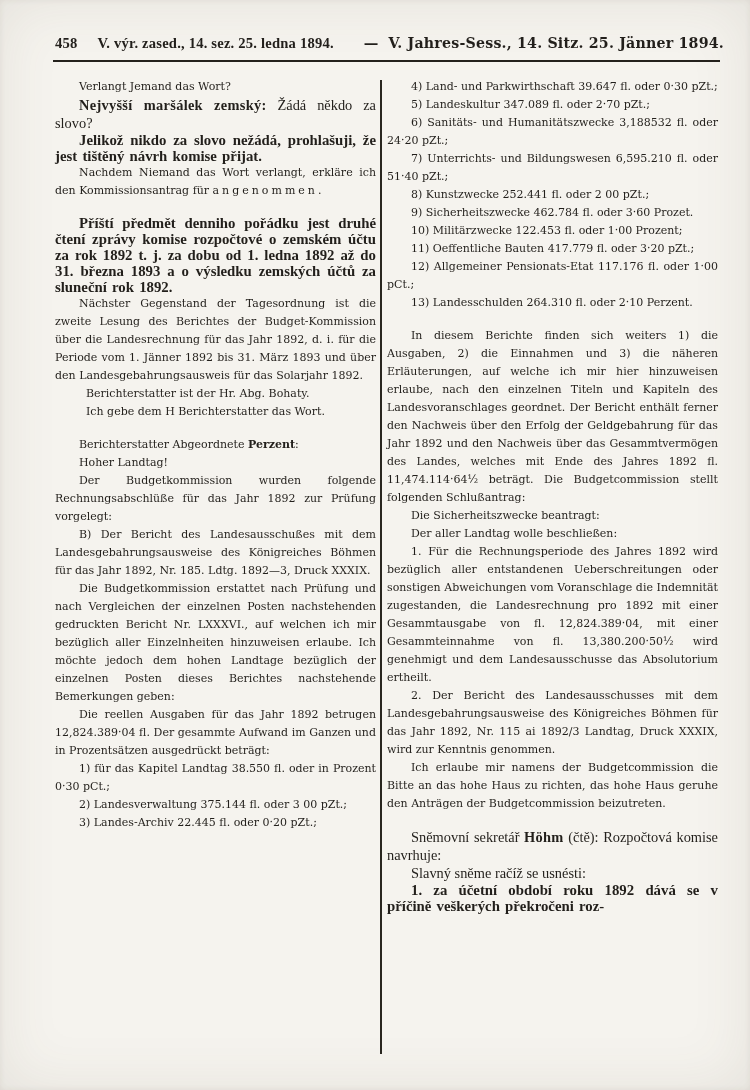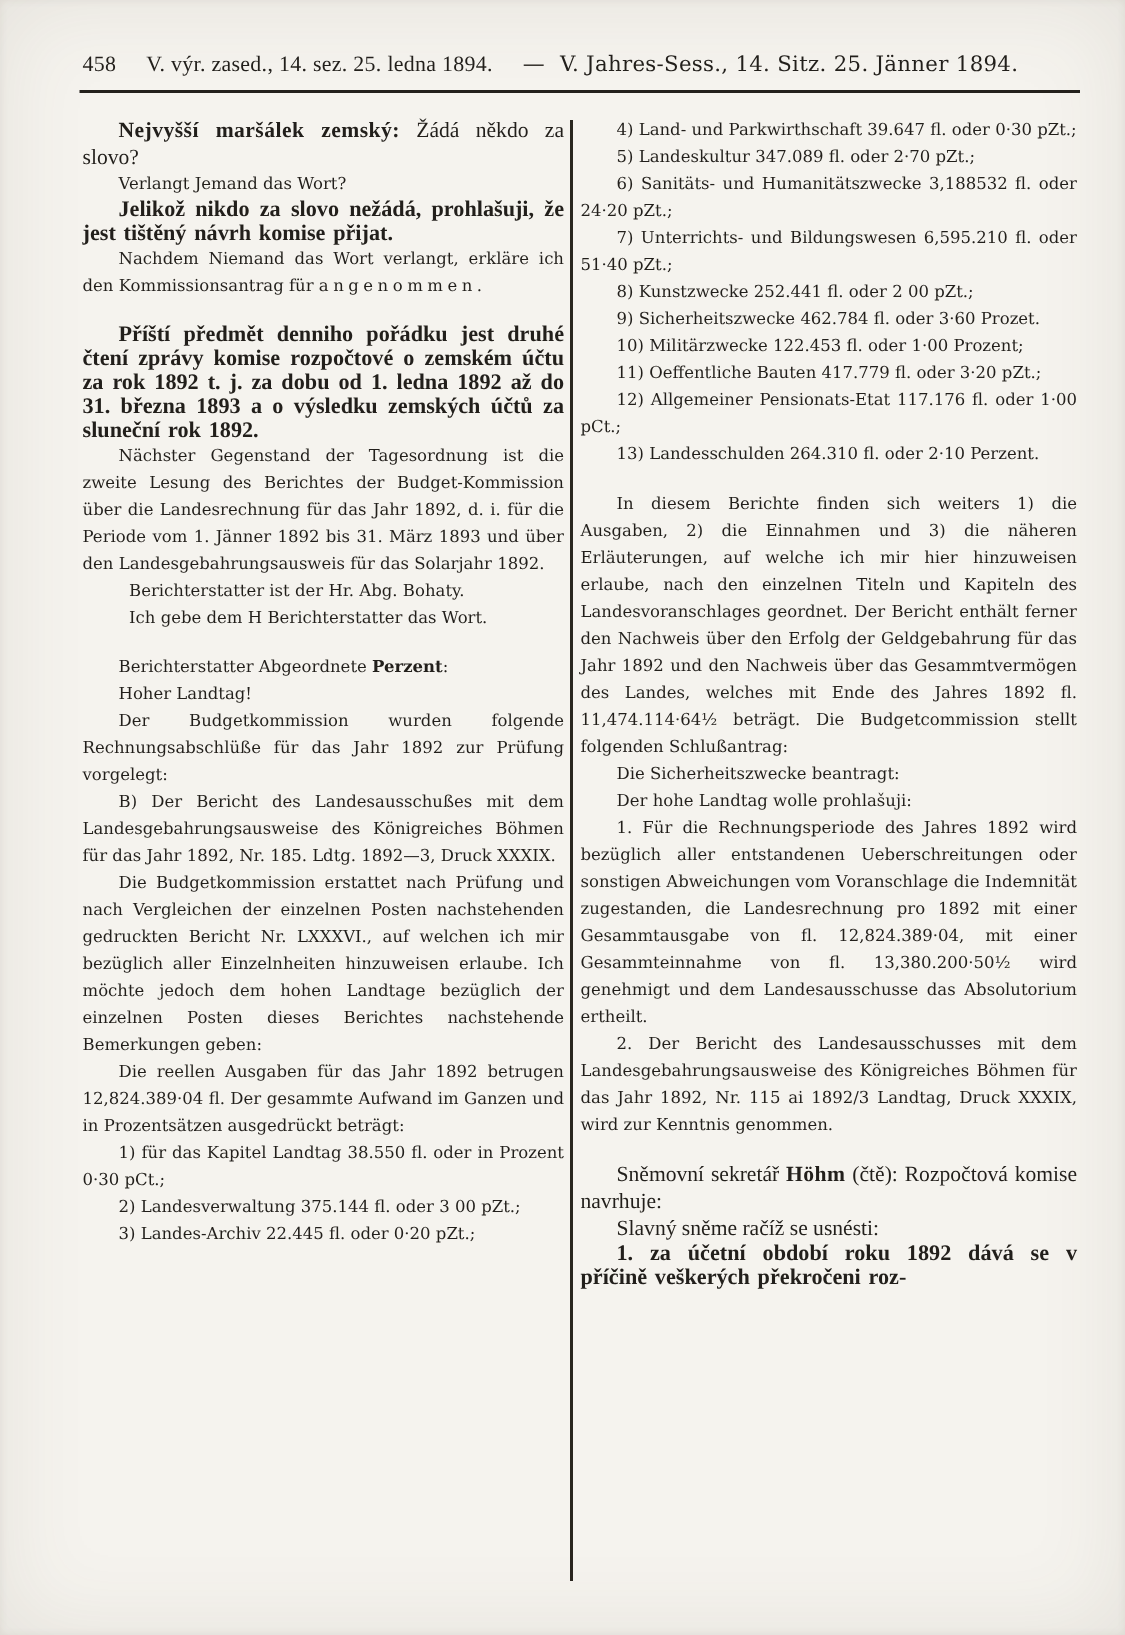--- a/index.html
+++ b/index.html
@@ -12,24 +12,24 @@
     position:relative;width:750px;height:1090px;
     background:#f5f3ee;
     color:#221f1b;
     box-shadow:inset 0 0 60px rgba(90,80,60,.10), inset 0 0 6px rgba(60,50,40,.08);
     overflow:hidden;
   }
   
   .header{
     position:absolute;top:34px;left:55px;width:663px;
     display:flex;align-items:baseline;white-space:nowrap;
-    font-size:14.6px;font-weight:normal;letter-spacing:.2px;
+    font-size:14.6px;font-weight:bold;letter-spacing:.2px;
   }
   .page-num{margin-right:20px;font-family:"Liberation Serif",serif;}
-  .hdr-cz{font-family:"Liberation Serif",serif;margin-right:10px;}
+  .hdr-cz{font-family:"Liberation Serif",serif;margin-right:20px;}
   .hdr-dash{margin:0 10px;font-family:"DejaVu Serif",serif;}
   .hdr-de{font-family:"DejaVu Serif",serif;font-size:14.2px;}
   .header-rule{
     position:absolute;top:60px;left:53px;width:667px;height:0;
     border-top:2px solid #24211c;
   }
   
   .columns{
     position:absolute;top:78px;left:55px;right:32px;bottom:36px;
     display:flex;align-items:stretch;
@@ -57,22 +57,22 @@
   <div class="header">
     <span class="page-num">458</span>
     <span class="hdr-cz">V. výr. zased., 14. sez. 25. ledna 1894.</span>
     <span class="hdr-dash">—</span>
     <span class="hdr-de">V. Jahres-Sess., 14. Sitz. 25. Jänner 1894.</span>
   </div>
   <div class="header-rule"></div>
 
   <div class="columns">
     <div class="col-left">
+        <p class="para de indent">Verlangt Jemand das Wort?</p>
         <p class="para cz indent"><strong>Nejvyšší maršálek zemský:</strong> Žádá někdo za slovo?</p>
-        <p class="para de indent">Verlangt Jemand das Wort?</p>
         <p class="para cz-bold indent">Jelikož nikdo za slovo nežádá, prohlašuji, že jest tištěný návrh komise přijat.</p>
         <p class="para de indent">Nachdem Niemand das Wort verlangt, erkläre ich den Kommissionsantrag für <span class="sperr">angenommen</span>.</p>
         <p class="para cz-bold indent gap">Příští předmět denniho pořádku jest druhé čtení zprávy komise rozpočtové o zemském účtu za rok 1892 t. j. za dobu od 1. ledna 1892 až do 31. března 1893 a o výsledku zemských účtů za sluneční rok 1892.</p>
         <p class="para de indent">Nächster Gegenstand der Tagesordnung ist die zweite Lesung des Berichtes der Budget-Kommission über die Landesrechnung für das Jahr 1892, d. i. für die Periode vom 1. Jänner 1892 bis 31. März 1893 und über den Landesgebahrungsausweis für das Solarjahr 1892.</p>
         <p class="para de noindent">Berichterstatter ist der Hr. Abg. Bohaty.</p>
         <p class="para de noindent">Ich gebe dem H Berichterstatter das Wort.</p>
         <p class="para de indent gap">Berichterstatter Abgeordnete <strong>Perzent</strong>:</p>
         <p class="para de indent">Hoher Landtag!</p>
         <p class="para de indent">Der Budgetkommission wurden folgende Rechnungsabschlüße für das Jahr 1892 zur Prüfung vorgelegt:</p>
         <p class="para de indent">B) Der Bericht des Landesausschußes mit dem Landesgebahrungsausweise des Königreiches Böhmen für das Jahr 1892, Nr. 185. Ldtg. 1892—3, Druck XXXIX.</p>
@@ -89,22 +89,23 @@
         <p class="para de indent">6) Sanitäts- und Humanitätszwecke 3,188532 fl. oder 24·20 pZt.;</p>
         <p class="para de indent">7) Unterrichts- und Bildungswesen 6,595.210 fl. oder 51·40 pZt.;</p>
         <p class="para de indent">8) Kunstzwecke 252.441 fl. oder 2 00 pZt.;</p>
         <p class="para de indent">9) Sicherheitszwecke 462.784 fl. oder 3·60 Prozet.</p>
         <p class="para de indent">10) Militärzwecke 122.453 fl. oder 1·00 Prozent;</p>
         <p class="para de indent">11) Oeffentliche Bauten 417.779 fl. oder 3·20 pZt.;</p>
         <p class="para de indent">12) Allgemeiner Pensionats-Etat 117.176 fl. oder 1·00 pCt.;</p>
         <p class="para de indent">13) Landesschulden 264.310 fl. oder 2·10 Perzent.</p>
         <p class="para de indent gap">In diesem Berichte finden sich weiters 1) die Ausgaben, 2) die Einnahmen und 3) die näheren Erläuterungen, auf welche ich mir hier hinzuweisen erlaube, nach den einzelnen Titeln und Kapiteln des Landesvoranschlages geordnet. Der Bericht enthält ferner den Nachweis über den Erfolg der Geldgebahrung für das Jahr 1892 und den Nachweis über das Gesammtvermögen des Landes, welches mit Ende des Jahres 1892 fl. 11,474.114·64½ beträgt. Die Budgetcommission stellt folgenden Schlußantrag:</p>
         <p class="para de indent">Die Sicherheitszwecke beantragt:</p>
-        <p class="para de indent">Der hohe Landtag wolle prohlašuji:</p>
+        <p class="para de indent">Der aller Landtag wolle beschließen:</p>
         <p class="para de indent">1. Für die Rechnungsperiode des Jahres 1892 wird bezüglich aller entstandenen Ueberschreitungen oder sonstigen Abweichungen vom Voranschlage die Indemnität zugestanden, die Landesrechnung pro 1892 mit einer Gesammtausgabe von fl. 12,824.389·04, mit einer Gesammteinnahme von fl. 13,380.200·50½ wird genehmigt und dem Landesausschusse das Absolutorium ertheilt.</p>
         <p class="para de indent">2. Der Bericht des Landesausschusses mit dem Landesgebahrungsausweise des Königreiches Böhmen für das Jahr 1892, Nr. 115 ai 1892/3 Landtag, Druck XXXIX, wird zur Kenntnis genommen.</p>
+        <p class="para de indent">Ich erlaube mir namens der Budgetcommission die Bitte an das hohe Haus zu richten, das hohe Haus geruhe den Anträgen der Budgetcommission beizutreten.</p>
         <p class="para cz indent gap">Sněmovní sekretář <strong>Höhm</strong> (čtě): Rozpočtová komise navrhuje:</p>
         <p class="para cz indent">Slavný sněme račíž se usnésti:</p>
         <p class="para cz-bold indent">1. za účetní období roku 1892 dává se v příčině veškerých překročeni roz-</p>
       </div>
   </div>
 
 </div>
 
 </body></html>

